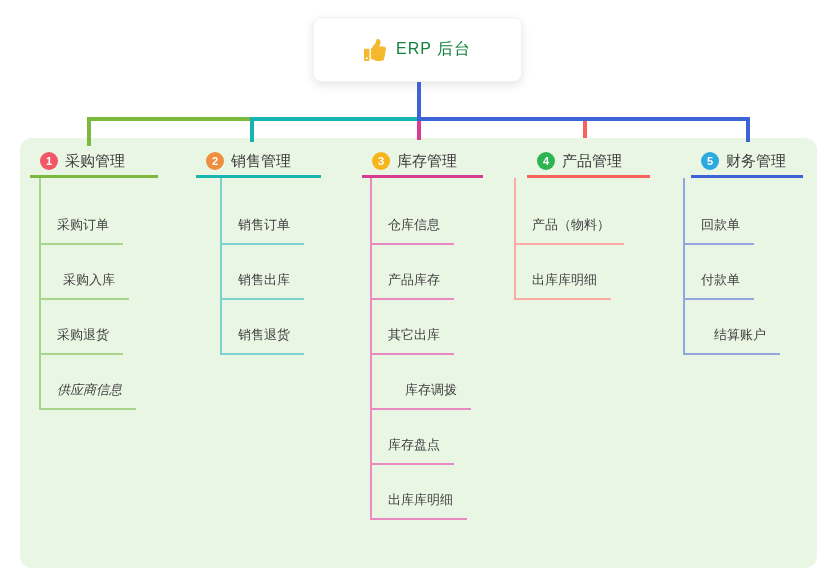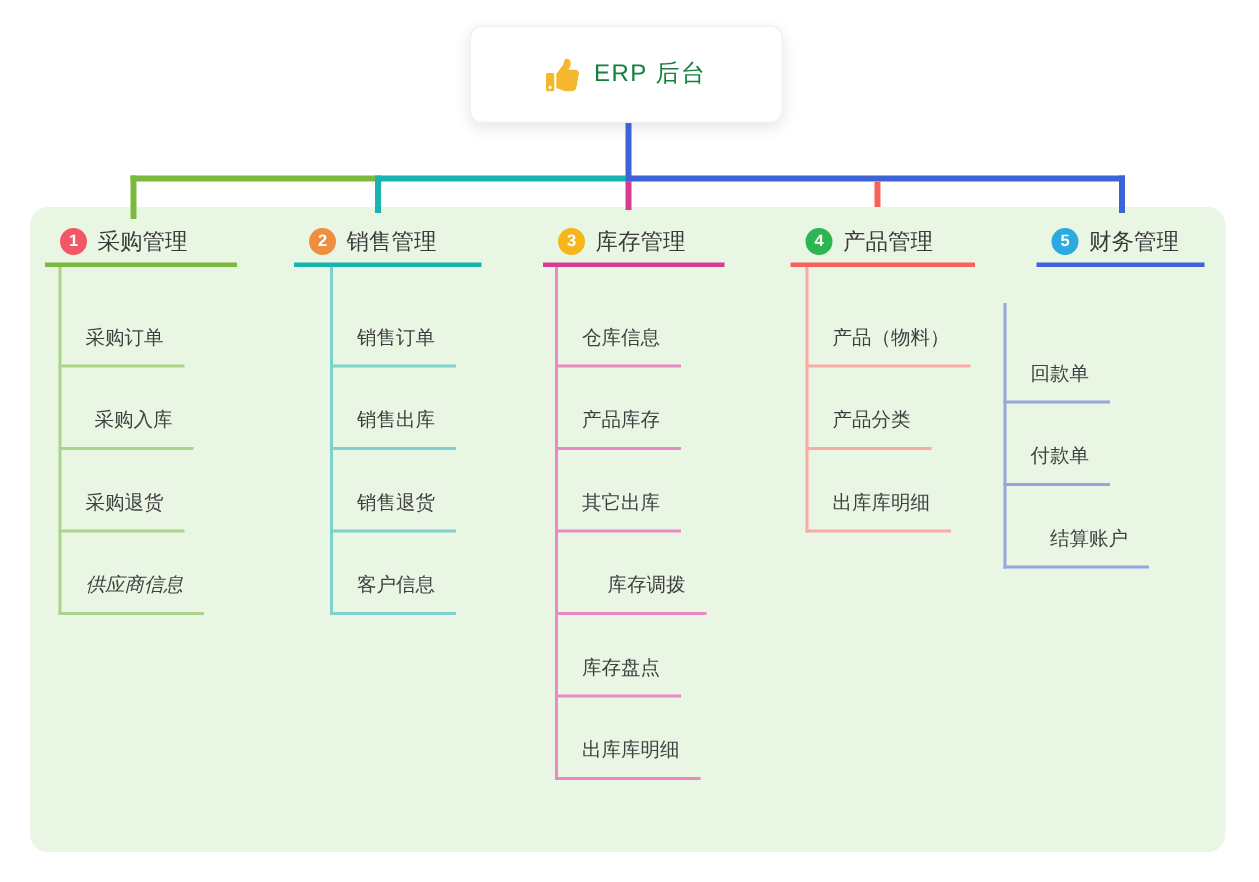--- a/index.html
+++ b/index.html
@@ -109,23 +109,20 @@
     </div>
 
     <div class="child-row">
       <span class="clabel" style="border-bottom-color: rgb(126, 210, 205);">销售出库</span>
     </div>
 
     <div class="child-row">
       <span class="clabel" style="border-bottom-color: rgb(126, 210, 205);">销售退货</span>
     </div>
 
-    <div class="child-row">
-      <span class="clabel" style="border-bottom-color: rgb(126, 210, 205);">客户信息</span>
-    </div>
   </div>
 
     <div class="branch-header" style="left: 362px; width: 111px; border-bottom-color: rgb(214, 60, 146);">
       <span class="badge" style="background: rgb(246, 182, 27);">3</span>
       <span class="blabel">库存管理</span>
     </div>
     <div class="branch-children" style="left: 370px; border-left-color: rgb(234, 138, 195);">
     <div class="child-row">
       <span class="clabel" style="border-bottom-color: rgb(234, 138, 195);">仓库信息</span>
     </div>
@@ -149,39 +146,36 @@
 
     <div class="child-row">
       <span class="clabel" style="border-bottom-color: rgb(234, 138, 195);">出库库明细</span>
     </div>
   </div>
 
     <div class="branch-header" style="left: 527px; width: 113px; border-bottom-color: rgb(247, 98, 91);">
       <span class="badge" style="background: rgb(45, 181, 81);">4</span>
       <span class="blabel">产品管理</span>
     </div>
-    <div class="branch-children" style="left: 537px; border-left-color: rgb(251, 170, 164);">
+    <div class="branch-children" style="left: 514px; border-left-color: rgb(251, 170, 164);">
     <div class="child-row">
       <span class="clabel" style="border-bottom-color: rgb(251, 170, 164);">产品（物料）</span>
     </div>
 
-    <div class="child-row">
-      <span class="clabel" style="border-bottom-color: rgb(251, 170, 164);">产品分类</span>
-    </div>
 
     <div class="child-row">
       <span class="clabel" style="border-bottom-color: rgb(251, 170, 164);">出库库明细</span>
     </div>
   </div>
 
     <div class="branch-header" style="left: 691px; width: 102px; border-bottom-color: rgb(62, 99, 215);">
       <span class="badge" style="background: rgb(43, 169, 225);">5</span>
       <span class="blabel">财务管理</span>
     </div>
-    <div class="branch-children" style="left: 669px; border-left-color: rgb(147, 166, 222); margin-top: 24px;">
+    <div class="branch-children" style="left: 683px; border-left-color: rgb(147, 166, 222);">
     <div class="child-row">
       <span class="clabel" style="border-bottom-color: rgb(147, 166, 222);">回款单</span>
     </div>
 
     <div class="child-row">
       <span class="clabel" style="border-bottom-color: rgb(147, 166, 222);">付款单</span>
     </div>
 
     <div class="child-row">
       <span class="clabel" style="border-bottom-color: rgb(147, 166, 222); padding-left: 31px;">结算账户</span>

